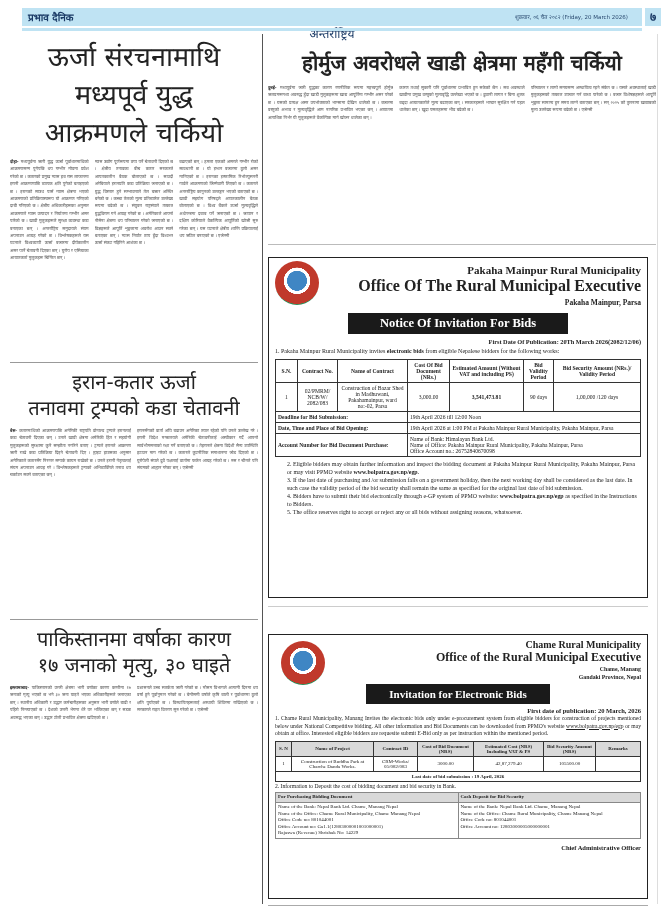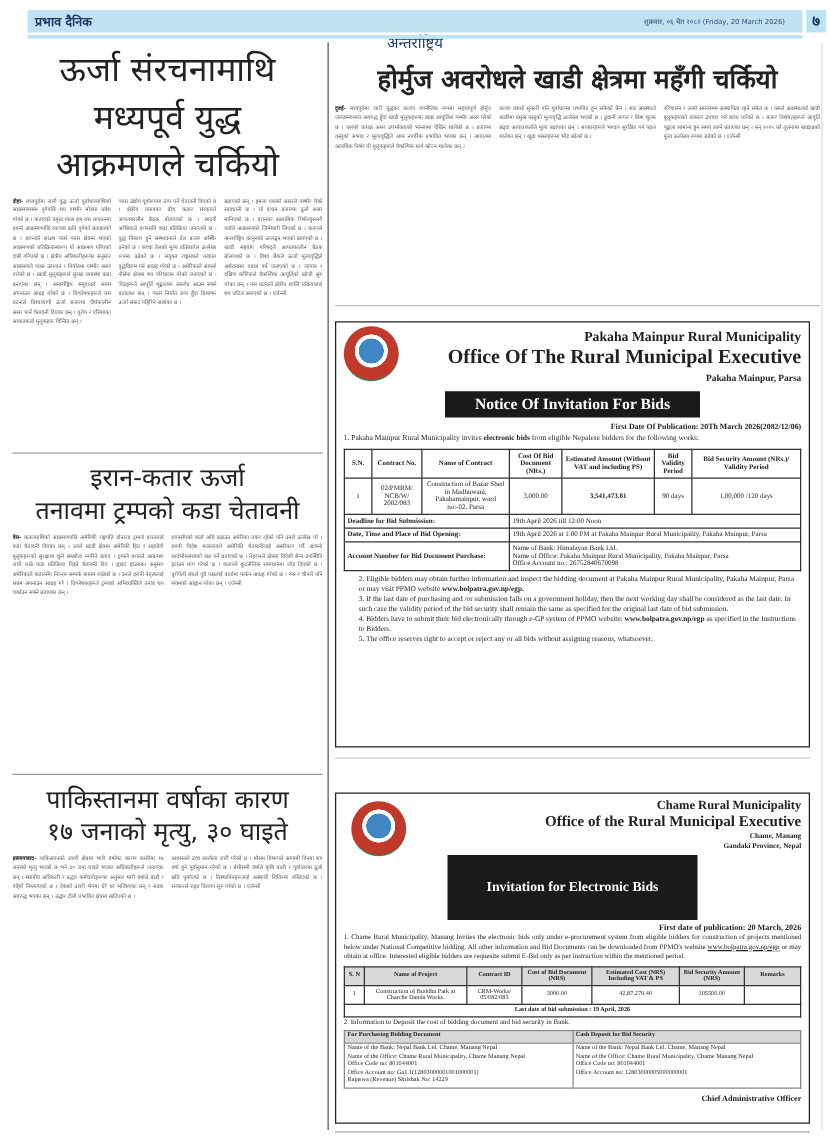--- a/index.html
+++ b/index.html
@@ -50,36 +50,36 @@
   .bottom-line { position: absolute; left: 268px; top: 905px; width: 380px; height: 1px; background: #aaa; }
 
   .emblem { position: absolute; width: 44px; height: 44px; border-radius: 50%; background: radial-gradient(circle at 50% 45%, #3f86c4 0 30%, #ffffff 31% 40%, #c0392b 41% 70%, #2e8b57 71% 80%, #c0392b 81%); }
   .ad1 .emblem { left: 6px; top: 3px; }
   .ad2 .emblem { left: 12px; top: 6px; }
 
   .center { text-align: right; }
   .ad1 .org { font-size: 11px; font-weight: bold; margin-top: 2px; }
   .ad1 .office { font-size: 16px; font-weight: bold; line-height: 20px; }
   .ad1 .place { font-size: 7.5px; font-weight: bold; margin-top: 2px; }
-  .ad1 .banner { display: block; margin: 6px auto 0; width: 204px; background: #1a1a1a; color: #fff; font-size: 12.5px; font-weight: bold; text-align: center; padding: 3px 0; }
+  .ad1 .banner { display: block; margin: 6px auto 0; width: 220px; background: #1a1a1a; color: #fff; font-size: 12.5px; font-weight: bold; text-align: center; padding: 3px 0; }
   .ad1 .firstdate { font-size: 6.3px; font-weight: bold; margin-top: 4px; }
   .ad1 .p { font-size: 6px; line-height: 8.5px; margin-top: 2px; }
 
   table.bid { border-collapse: collapse; width: 100%; margin-top: 3px; font-size: 5.6px; }
   table.bid td, table.bid th { border: 0.8px solid #333; padding: 2px 2px; text-align: center; vertical-align: middle; }
   table.bid th { font-weight: bold; }
   table.bid td.left { text-align: left; }
   .numbered { font-size: 5.9px; line-height: 8px; margin-top: 3px; }
   .numbered li { margin-left: 10px; padding-left: 2px; }
   .numbered b { font-weight: bold; }
 
   .ad2 .org { font-size: 10px; font-weight: bold; margin-top: 0; }
   .ad2 .office { font-size: 12px; font-weight: bold; line-height: 15px; }
   .ad2 .place { font-size: 5.8px; font-weight: bold; line-height: 8px; }
-  .ad2 .banner { display: block; margin: 3px auto 0; width: 200px; background: #1a1a1a; color: #fff; font-size: 11px; font-weight: bold; text-align: center; padding: 20px 0; }
+  .ad2 .banner { display: block; margin: 3px auto 0; width: 184px; background: #1a1a1a; color: #fff; font-size: 11px; font-weight: bold; text-align: center; padding: 4px 0; }
   .ad2 .firstdate { font-size: 6.5px; font-weight: bold; margin-top: 3px; }
   .ad2 .p { font-size: 5.6px; line-height: 7.6px; text-align: justify; margin-top: 1px; }
   .ad2 table.bid { font-size: 5px; }
   .ad2 table.bid th { background: #d9d9d9; }
   table.bank { border-collapse: collapse; width: 100%; font-size: 5px; margin-top: 2px; }
   table.bank td, table.bank th { border: 0.8px solid #888; padding: 1px 2px; text-align: left; vertical-align: top; line-height: 6.6px; }
   table.bank th { background: #d9d9d9; font-weight: bold; }
   .signature { text-align: right; font-size: 6.5px; font-weight: bold; margin-top: 5px; }
   a.link { color: #222; text-decoration: underline; }
 </style>

